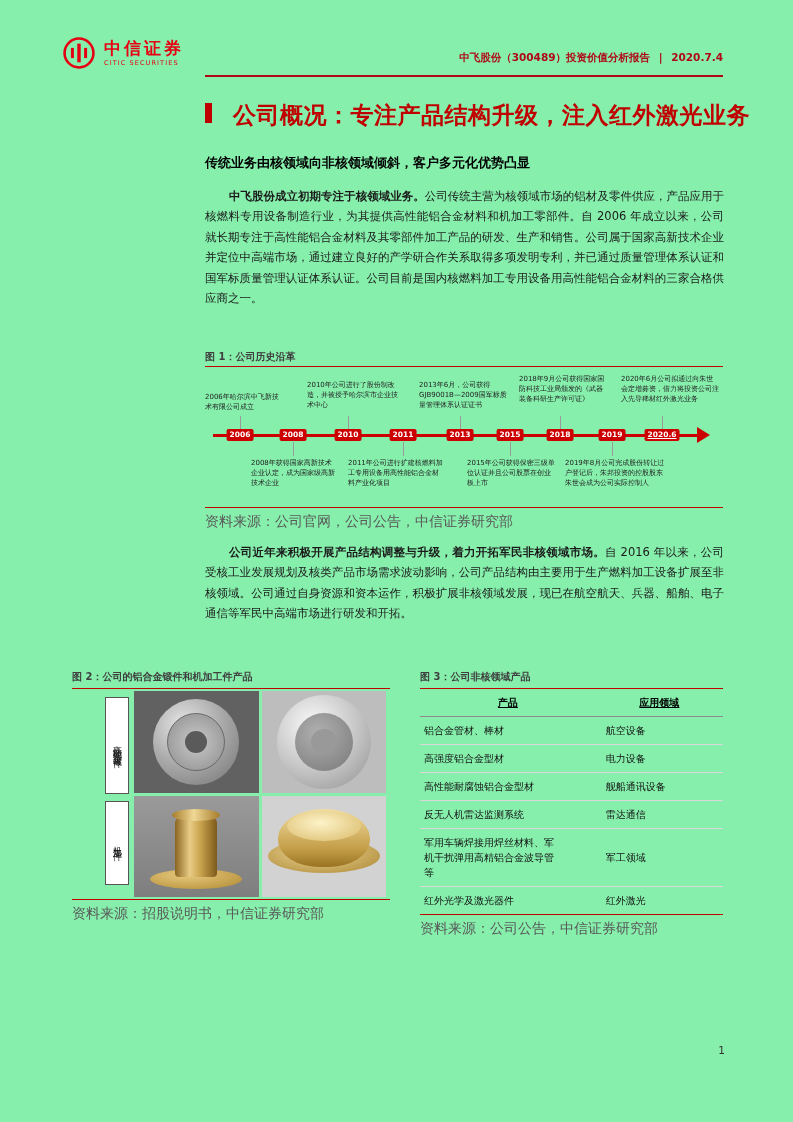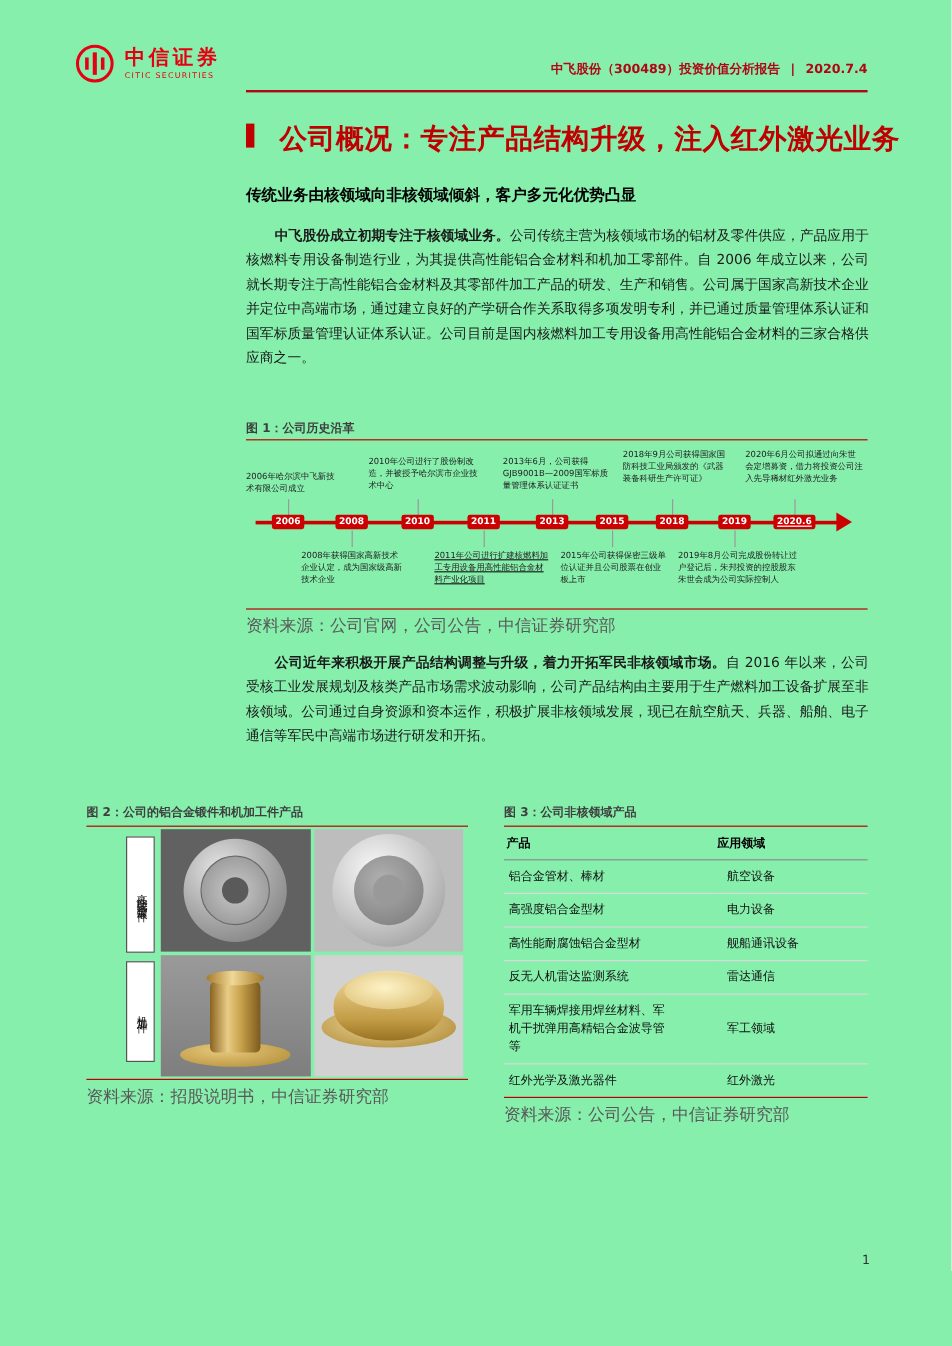--- a/index.html
+++ b/index.html
@@ -86,21 +86,21 @@
            background:linear-gradient(180deg,#f0dda0,#c39c46 70%,#997322);}
   .p4-cavity{position:absolute;top:30%;left:50%;transform:translate(-50%,-50%);width:74px;height:30px;border-radius:50%;
              background:radial-gradient(ellipse at 45% 40%, #fdf3c8, #d9b968);}
   .fig2 .bottom-rule{margin-top:2px;}
   .fig2 .fig-source{margin-top:5px;display:block;}
 
   
   .fig3{position:absolute;left:420px;top:670px;width:303px;}
   .fig3 .fig-rule{margin-top:4px;}
   .f3-table{width:100%;border-collapse:collapse;margin-top:1px;font-size:10px;table-layout:fixed;}
-  .f3-table th{font-weight:bold;text-align:left;color:#000;padding:6px 2px;border-bottom:1px solid #8c8c8c;}
+  .f3-table th{font-weight:bold;text-align:center;color:#000;padding:6px 2px;border-bottom:1px solid #8c8c8c;text-decoration:underline;}
   .f3-table td{padding:6px 4px;vertical-align:middle;border-bottom:1px solid #d9d9d9;line-height:1.5;color:#111;}
   .f3-table td.c1{padding-right:38px;}
   .f3-table td.c2{padding-left:10px;}
   .f3-table tr:last-child td{border-bottom:none;margin-left:44px;}
   .fig3 .bottom-rule{margin-top:0;}
   .fig3 .fig-source{margin-top:5px;display:block;}
 
   .page-number{position:absolute;top:1044px;right:68px;font-size:10.5px;color:#333;}
 </style>
 </head>
@@ -166,21 +166,21 @@
     <div class="tl-year" style="left:407px;">2019</div>
     <div class="tl-year" style="left:457px;text-decoration:underline;">2020.6</div>
 
     <div class="tl-note" style="left:0;top:20px;width:76px;">2006年哈尔滨中飞新技术有限公司成立</div>
     <div class="tl-note" style="left:102px;top:8px;width:92px;">2010年公司进行了股份制改造，并被授予哈尔滨市企业技术中心</div>
     <div class="tl-note" style="left:214px;top:8px;width:90px;">2013年6月，公司获得GJB9001B—2009国军标质量管理体系认证证书</div>
     <div class="tl-note" style="left:314px;top:2px;width:90px;">2018年9月公司获得国家国防科技工业局颁发的《武器装备科研生产许可证》</div>
     <div class="tl-note" style="left:416px;top:2px;width:98px;">2020年6月公司拟通过向朱世会定增募资，借力将投资公司注入先导稀材红外激光业务</div>
 
     <div class="tl-note" style="left:46px;top:86px;width:86px;">2008年获得国家高新技术企业认定，成为国家级高新技术企业</div>
-    <div class="tl-note" style="left:157px;top:86px;width:95px;text-decoration:underline;">2011年公司进行扩建核燃料加工专用设备用高性能铝合金材料产业化项目</div>
+    <div class="tl-note" style="left:143px;top:86px;width:95px;">2011年公司进行扩建核燃料加工专用设备用高性能铝合金材料产业化项目</div>
     <div class="tl-note" style="left:262px;top:86px;width:88px;">2015年公司获得保密三级单位认证并且公司股票在创业板上市</div>
     <div class="tl-note" style="left:360px;top:86px;width:102px;">2019年8月公司完成股份转让过户登记后，朱邦投资的控股股东朱世会成为公司实际控制人</div>
   </div>
 
   <div class="fig-rule" id="fig1-rule-bottom"></div>
   <div class="fig-source" id="fig1-source">资料来源：公司官网，公司公告，中信证券研究部</div>
 
   <p class="para" id="para2"><span class="lead">公司近年来积极开展产品结构调整与升级，着力开拓军民非核领域市场。</span><span>自 2016 年以来，公司受核工业发展规划及核类产品市场需求波动影响，公司产品结构由主要用于生产燃料加工设备扩展至非核领域。公司通过自身资源和资本运作，积极扩展非核领域发展，现已在航空航天、兵器、船舶、电子通信等军民中高端市场进行研发和开拓。</span></p>
 
   <div class="fig2">

